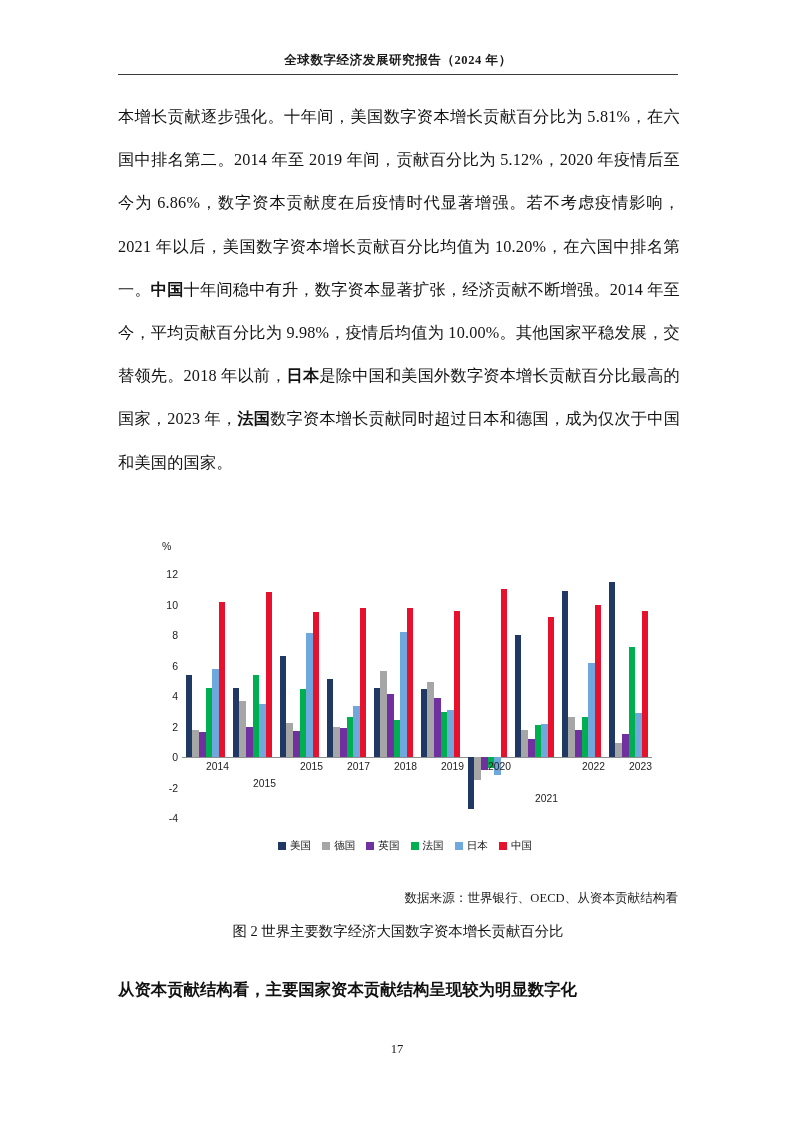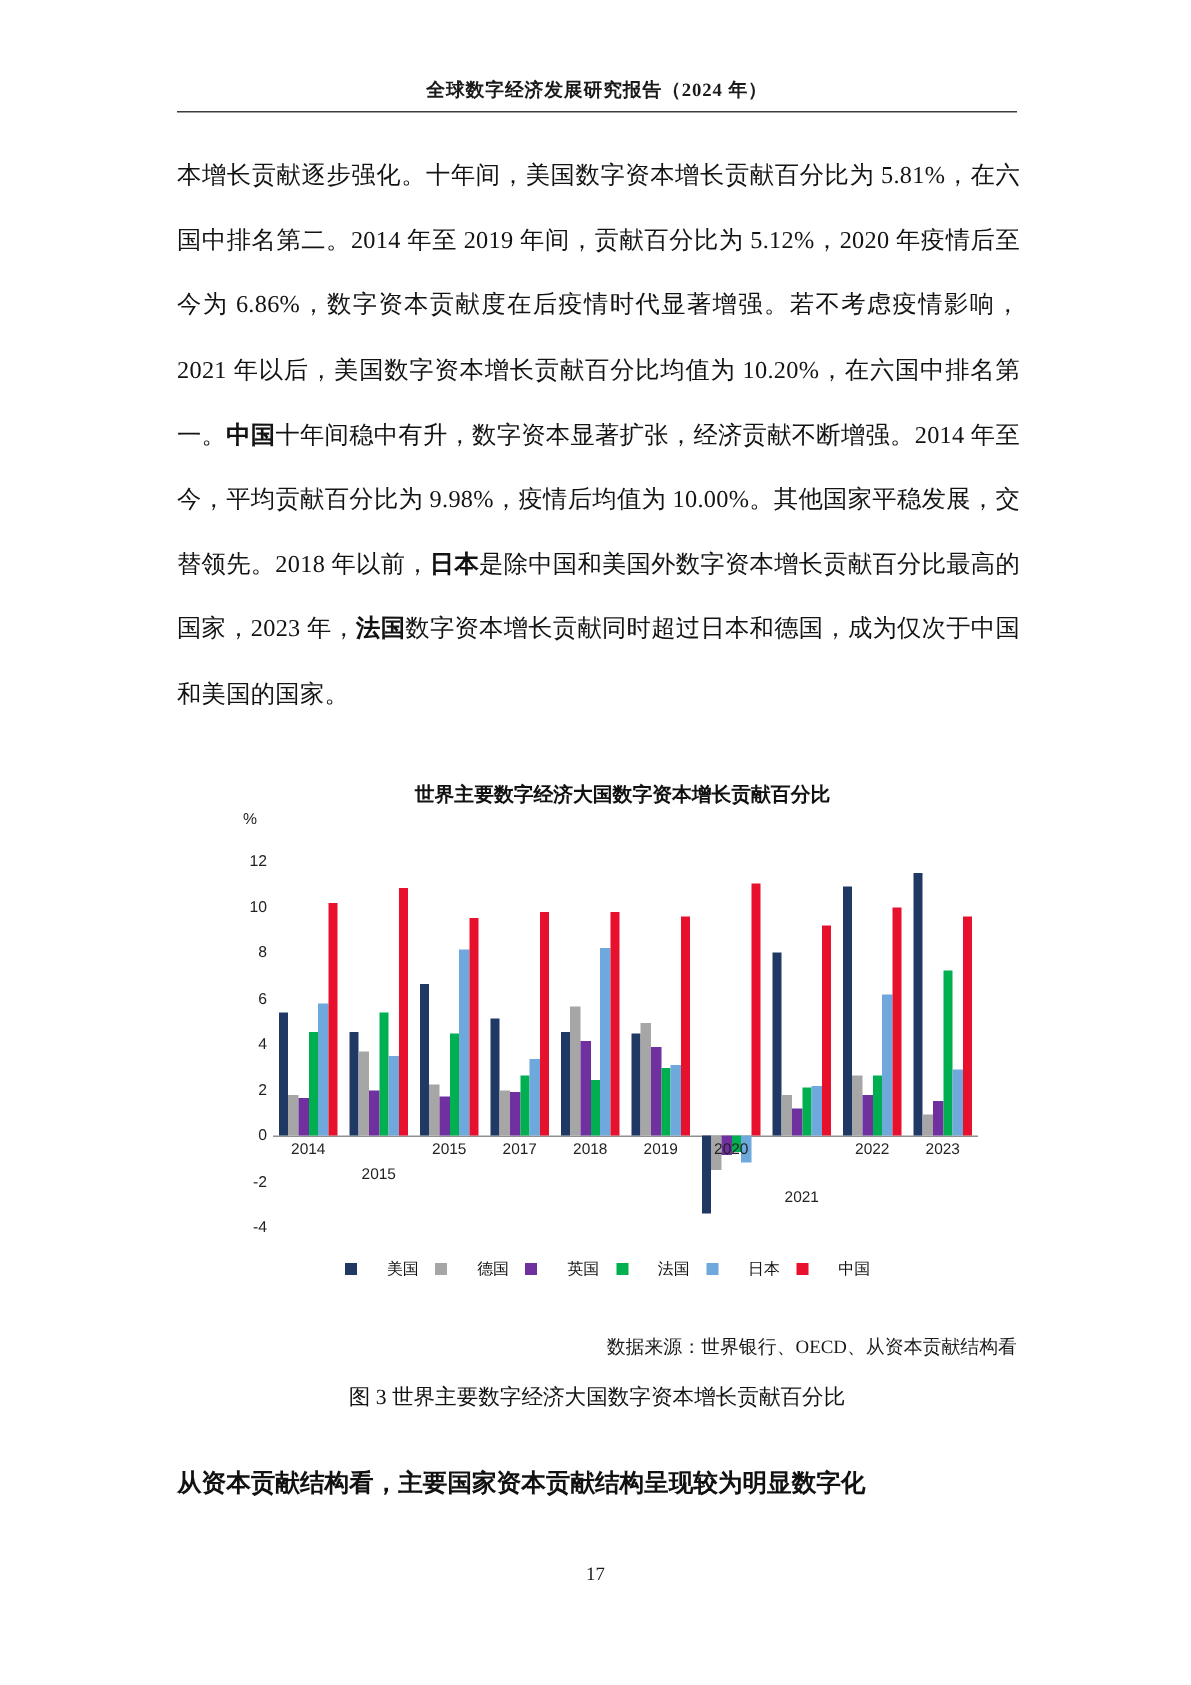--- a/index.html
+++ b/index.html
@@ -120,39 +120,39 @@
     height: 100%;
   }
   .bar {
     position: absolute;
     left: 0;
     width: 100%;
   }
   .x-lab {
     position: absolute;
     left: 0; width: 100%;
-    text-align: center;
+    text-align: right;
     font-family: "Liberation Sans", sans-serif;
     font-size: 10.3px;
     color: #222;
   }
 
   
   .legend {
     position: absolute;
     left: 0; top: 327px; width: 530px;
     display: flex;
     justify-content: center;
     align-items: center;
     gap: 11px;
   }
   .legend-item {
     display: flex;
     align-items: center;
-    gap: 20px;
+    gap: 4px;
     font-family: "Liberation Sans", sans-serif;
     font-size: 10.6px;
     color: #111;
   }
   .legend-swatch {
     width: 8px; height: 8px; display: inline-block;
   }
 
   
   .source-line {
@@ -202,21 +202,20 @@
   <div class="header">
     <div class="header-title">全球数字经济发展研究报告（2024 年）</div>
   </div>
   <div class="header-rule"></div>
 
   <div class="body-text">本增长贡献逐步强化。十年间，美国数字资本增长贡献百分比为 5.81%，在六国中排名第二。2014 年至 2019 年间，贡献百分比为 5.12%，2020 年疫情后至今为 6.86%，数字资本贡献度在后疫情时代显著增强。若不考虑疫情影响，2021 年以后，美国数字资本增长贡献百分比均值为 10.20%，在六国中排名第一。<b>中国</b>十年间稳中有升，数字资本显著扩张，经济贡献不断增强。2014 年至今，平均贡献百分比为 9.98%，疫情后均值为 10.00%。其他国家平稳发展，交替领先。2018 年以前，<b>日本</b>是除中国和美国外数字资本增长贡献百分比最高的国家，2023 年，<b>法国</b>数字资本增长贡献同时超过日本和德国，成为仅次于中国和美国的国家。</div>
 
   <div class="chart-block">
     <div class="chart-axis-unit">%</div>
     <div class="chart-title">
-      <div>世界主要数字经济大国数字资本增长贡献百分比</div>
     </div>
 
     <div class="plot">
       <div class="y-labels">
           <div class="y-lab" style="top: 0px;">12</div>
           <div class="y-lab" style="top: 30.5px;">10</div>
           <div class="y-lab" style="top: 61px;">8</div>
           <div class="y-lab" style="top: 91.5px;">6</div>
           <div class="y-lab" style="top: 122px;">4</div>
           <div class="y-lab" style="top: 152.5px;">2</div>
@@ -482,19 +481,19 @@
         </div>
         <div class="legend-item">
           <span class="legend-swatch" style="background: rgb(232, 17, 45);"></span>
           <span>中国</span>
         </div>
       </div>
   </div>
 
   <div class="source-line">数据来源：世界银行、OECD、从资本贡献结构看</div>
 
-  <div class="figure-caption">图 3 世界主要数字经济大国数字资本增长贡献百分比</div>
+  <div class="figure-caption">图 2 世界主要数字经济大国数字资本增长贡献百分比</div>
 
   <div class="section-heading">从资本贡献结构看，主要国家资本贡献结构呈现较为明显数字化</div>
 
   <div class="page-number">17</div>
 
 </div>
 
 </body></html>

